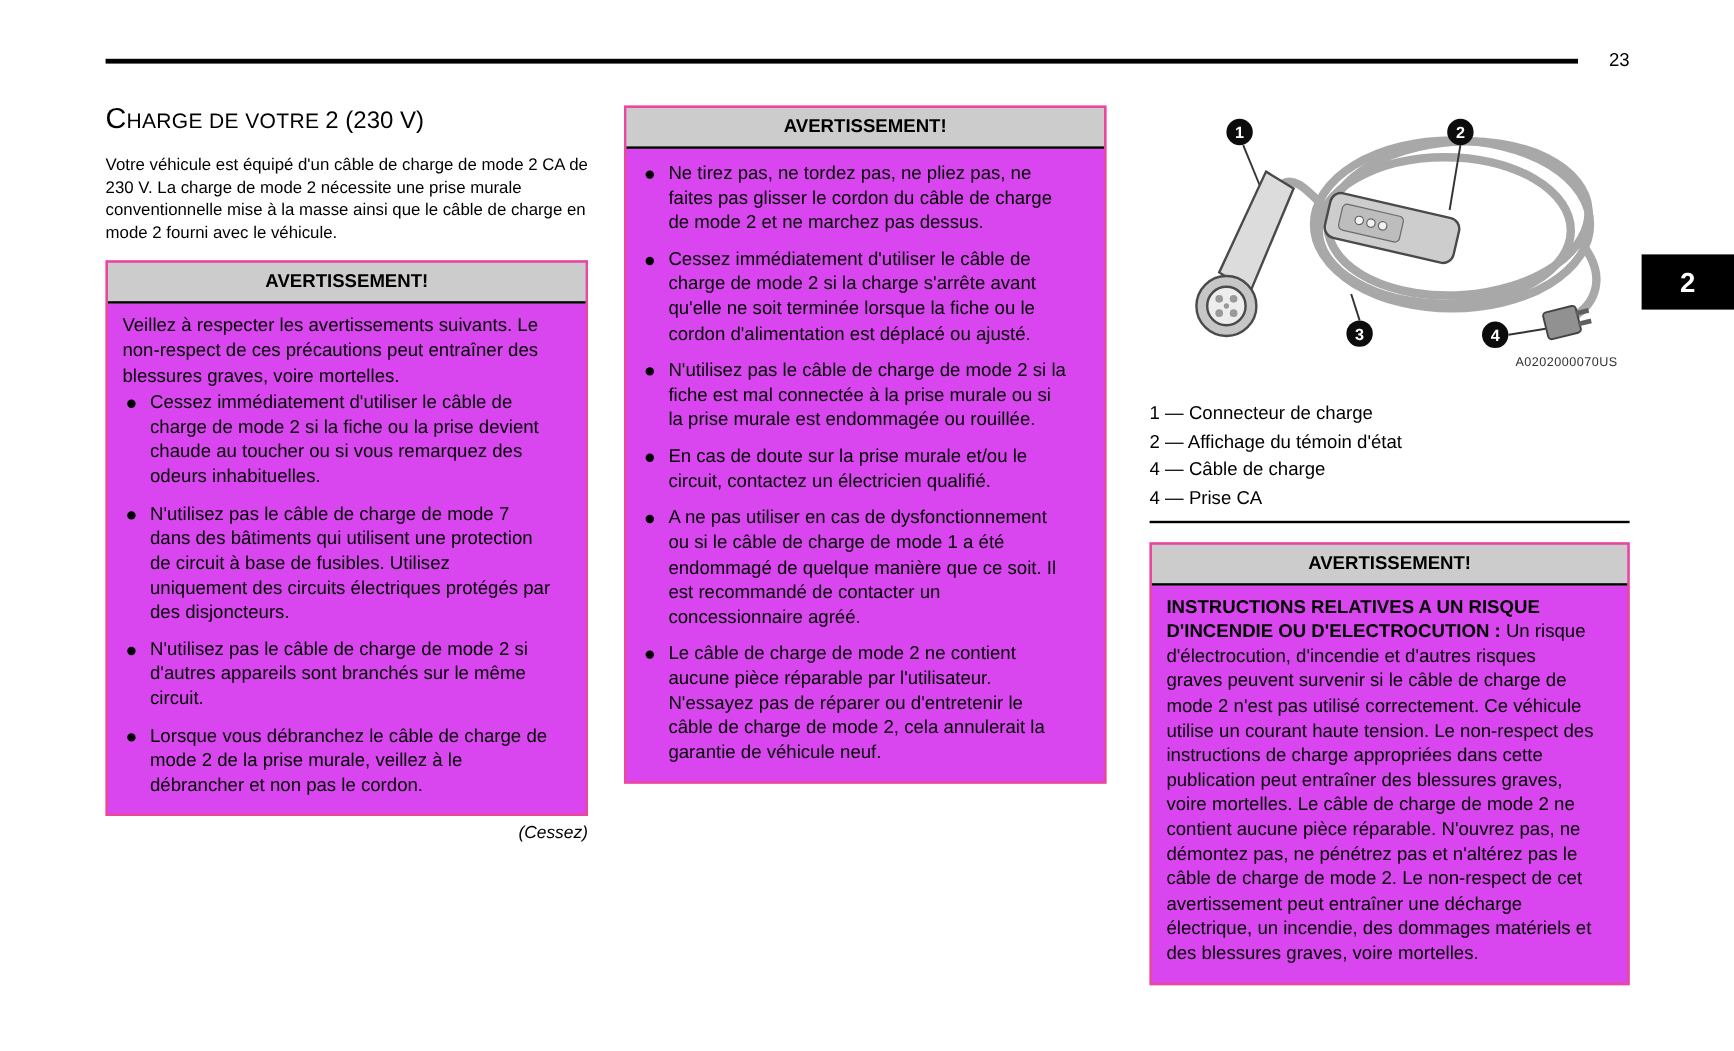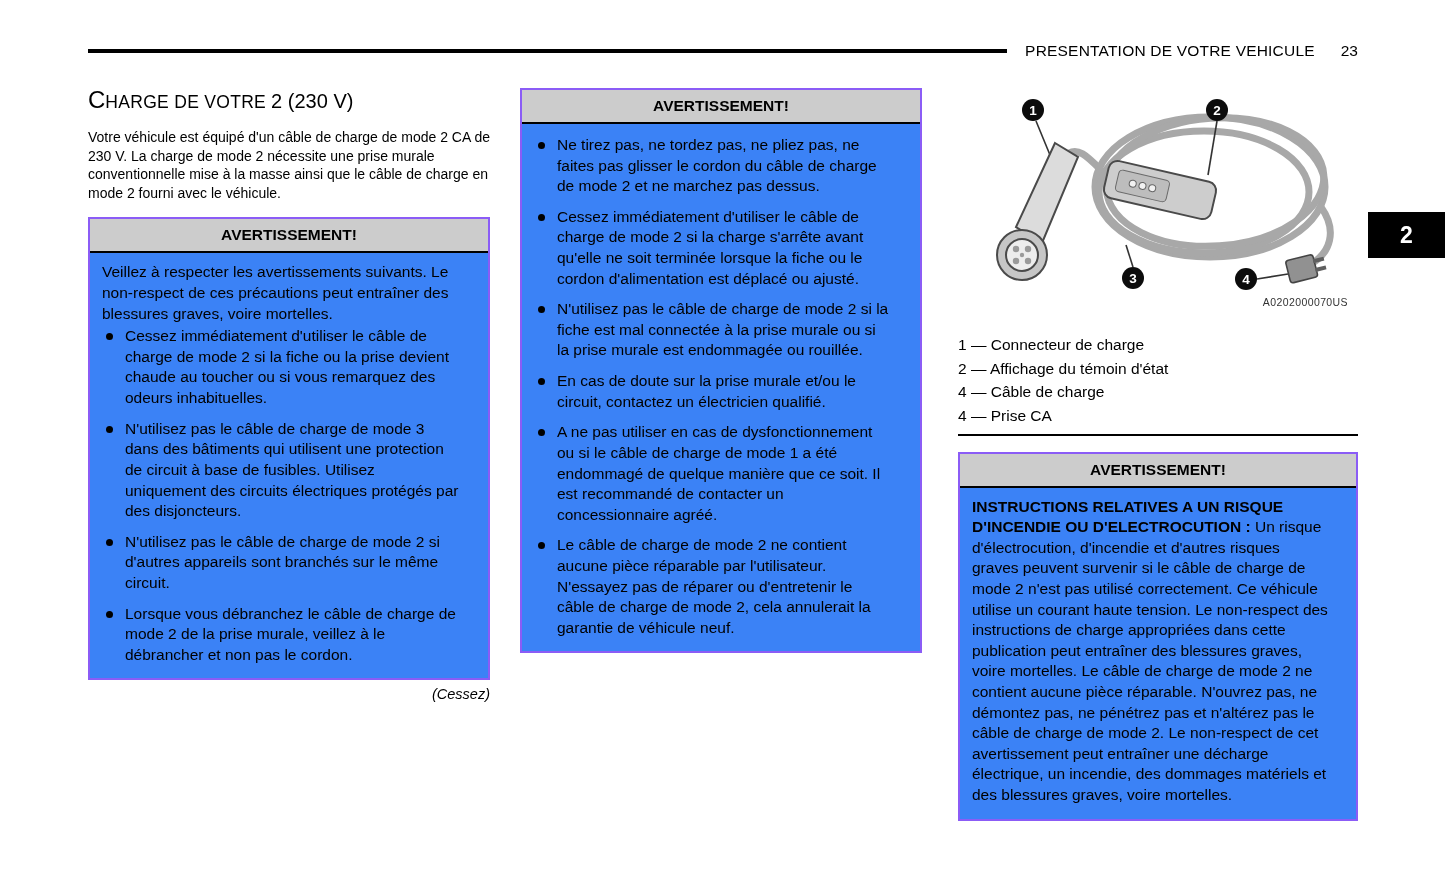--- a/index.html
+++ b/index.html
@@ -27,21 +27,21 @@
 
   .section-title { margin-bottom:14px; white-space:nowrap; }
   .section-title .cap { font-size:24px; }
   .section-title .sc  { font-size:17.5px; letter-spacing:0.3px; }
   .section-title .rest { font-size:20px; margin-left:5px; }
 
   .body-text { font-size:14px; line-height:1.33; }
   .intro { margin-bottom:15px; }
 
   
-  .warnbox { border:2px solid #8b5cf6; background:#3b82f6; }
+  .warnbox { border:2px solid #ec4899; background:#d946ef; }
   .warnbox-header { background:#cccccc; border-bottom:2px solid #000; font-weight:bold; text-align:center;
     font-size:15.5px; padding:7px 4px; }
   .warnbox-body { padding:9px 28px 13px 12px; font-size:15.5px; line-height:1.33; }
   .warn-list { list-style:none; }
   .warn-list li { position:relative; padding-left:23px; margin-top:10px; }
   .warn-list li:first-child { margin-top:2px; }
   .warn-list li::before { content:""; position:absolute; left:4px; top:7px; width:7px; height:7px; border-radius:50%; background:#000; }
   .warn-intro { margin-bottom:2px; }
   .lead-bold { font-weight:bold; }
 
@@ -64,39 +64,38 @@
   .divider { border-top:2px solid #000; margin-top:9px; }
   .col-right .warnbox { margin-top:16px; }
 </style>
 </head>
 <body>
 
 <div class="page">
 
   <div class="top-header">
     <div class="top-rule"></div>
-    <span class="header-title">PRESENTATION DE VOTRE VEHICULE</span>
     <span class="page-number">23</span>
   </div>
 
   <div class="chapter-tab">2</div>
 
   <div class="col-left">
     <div class="section-title">
       <span class="cap">C</span><span class="sc">HARGE DE VOTRE</span><span class="rest">2 (230 V)</span>
     </div>
     <p class="body-text intro">Votre véhicule est équipé d'un câble de charge de mode 2 CA de 230 V. La charge de mode 2 nécessite une prise murale conventionnelle mise à la masse ainsi que le câble de charge en mode 2 fourni avec le véhicule.</p>
 
     <div class="warnbox">
       <div class="warnbox-header">AVERTISSEMENT!</div>
       <div class="warnbox-body">
         <p class="warn-intro">Veillez à respecter les avertissements suivants. Le non-respect de ces précautions peut entraîner des blessures graves, voire mortelles.</p>
         <ul class="warn-list">
           <li>Cessez immédiatement d'utiliser le câble de charge de mode 2 si la fiche ou la prise devient chaude au toucher ou si vous remarquez des odeurs inhabituelles.</li>
-          <li>N'utilisez pas le câble de charge de mode 3 dans des bâtiments qui utilisent une protection de circuit à base de fusibles. Utilisez uniquement des circuits électriques protégés par des disjoncteurs.</li>
+          <li>N'utilisez pas le câble de charge de mode 7 dans des bâtiments qui utilisent une protection de circuit à base de fusibles. Utilisez uniquement des circuits électriques protégés par des disjoncteurs.</li>
           <li>N'utilisez pas le câble de charge de mode 2 si d'autres appareils sont branchés sur le même circuit.</li>
           <li>Lorsque vous débranchez le câble de charge de mode 2 de la prise murale, veillez à le débrancher et non pas le cordon.</li>
         </ul>
       </div>
     </div>
     <div class="suite">(Cessez)</div>
   </div>
 
   <div class="col-mid">
     <div class="warnbox">

